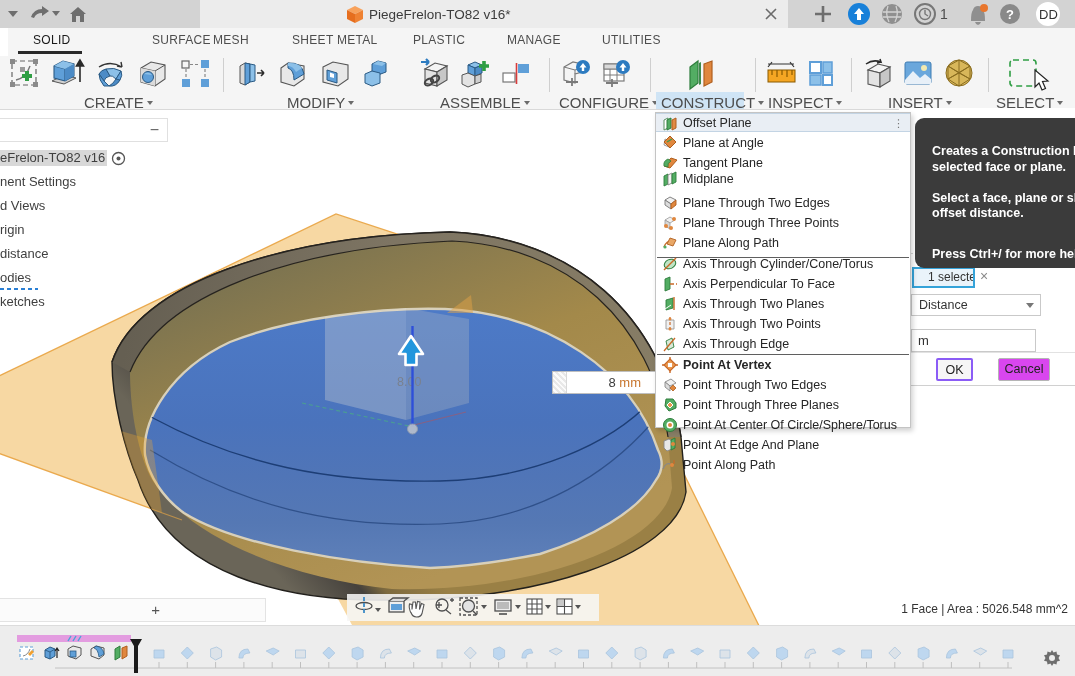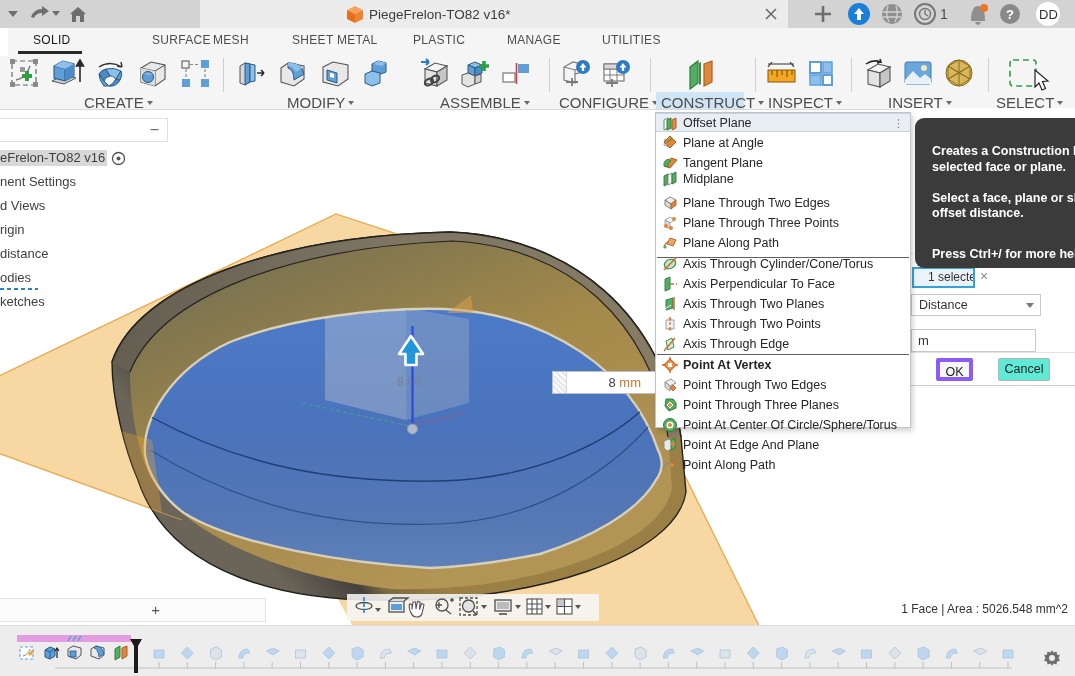--- a/index.html
+++ b/index.html
@@ -430,22 +430,22 @@
     <div style="position:absolute;left:0;top:145px;width:14px;height:1px;background:#d4d4d4;"></div>
     <div style="position:absolute;left:0;top:244px;width:176px;height:1px;background:#e2e2e2;"></div>
     <div style="position:absolute;left:0;top:277px;width:176px;height:1px;background:#d0d0d0;"></div>
     <div style="position:absolute;left:-4px;top:4px;width:10px;height:18px;color:#9a9a9a;font-size:10px;letter-spacing:-2px;">⋮⋮</div>
     <div style="position:absolute;left:13px;top:159px;width:63px;height:21px;border:2px solid #35a3d9;background:#eaf3fa;font-size:12px;line-height:17px;color:#333;padding-left:14px;overflow:hidden;white-space:nowrap;">1 selected</div>
     <div style="position:absolute;left:81px;top:160px;font-size:14px;color:#8a8a8a;">×</div>
     <div style="position:absolute;left:12px;top:186px;width:130px;height:22px;border:1px solid #c9c9c9;background:#fff;font-size:12.5px;line-height:20px;color:#333;padding-left:7px;">Distance
       <span style="position:absolute;right:6px;top:8px;width:0;height:0;border-left:4px solid transparent;border-right:4px solid transparent;border-top:5px solid #777;"></span>
     </div>
     <div style="position:absolute;left:12px;top:221px;width:125px;height:23px;border:1px solid #c9c9c9;background:#fff;font-size:13px;line-height:21px;color:#333;padding-left:6px;">m</div>
-    <div style="position:absolute;left:37px;top:250px;width:37px;height:23px;border:4px solid #8b5cf6;border-radius:2px;background:#f6f6f6;font-size:12.5px;text-align:center;line-height:21px;color:#222;">OK</div>
-    <div style="position:absolute;left:99px;top:250px;width:52px;height:23px;border:1px solid #b5b5b5;border-radius:2px;background:#5eead4;font-size:12.5px;text-align:center;line-height:21px;color:#222;">Cancel</div>
+    <div style="position:absolute;left:37px;top:250px;width:37px;height:23px;border:2px solid #8b5cf6;border-radius:2px;background:#f6f6f6;font-size:12.5px;text-align:center;line-height:21px;color:#222;">OK</div>
+    <div style="position:absolute;left:99px;top:250px;width:52px;height:23px;border:1px solid #b5b5b5;border-radius:2px;background:#d946ef;font-size:12.5px;text-align:center;line-height:21px;color:#222;">Cancel</div>
   </div>
 
   <div class="abs" id="tooltip">Creates a Construction Plan<br>selected face or plane.<br><br>Select a face, plane or sket<br>offset distance.<br><br><span style="display:inline-block;margin-top:10px;">Press Ctrl+/ for more help.</span></div>
 
   <div class="abs" id="menu">
     <div class="mi" style="position:absolute;top:0px;left:0;width:254px;background:#e9eef4;border-top:1px solid #c3d4e4;border-bottom:1px solid #c3d4e4;height:19px;line-height:18px;">
       <svg width="17" height="16" viewBox="0 0 17 16">
           <path d="M2 4 L6 2 L6 12 L2 14 Z" fill="#fff" stroke="#5a8f62" stroke-width="1"></path>
           <path d="M5 4 L9 2 L9 12 L5 14 Z" fill="#53ad63" stroke="#2e7d3c" stroke-width="1"></path>
           <path d="M10 4 L14 2 L14 12 L10 14 Z" fill="#e08a45" stroke="#b05f1e" stroke-width="1"></path>

